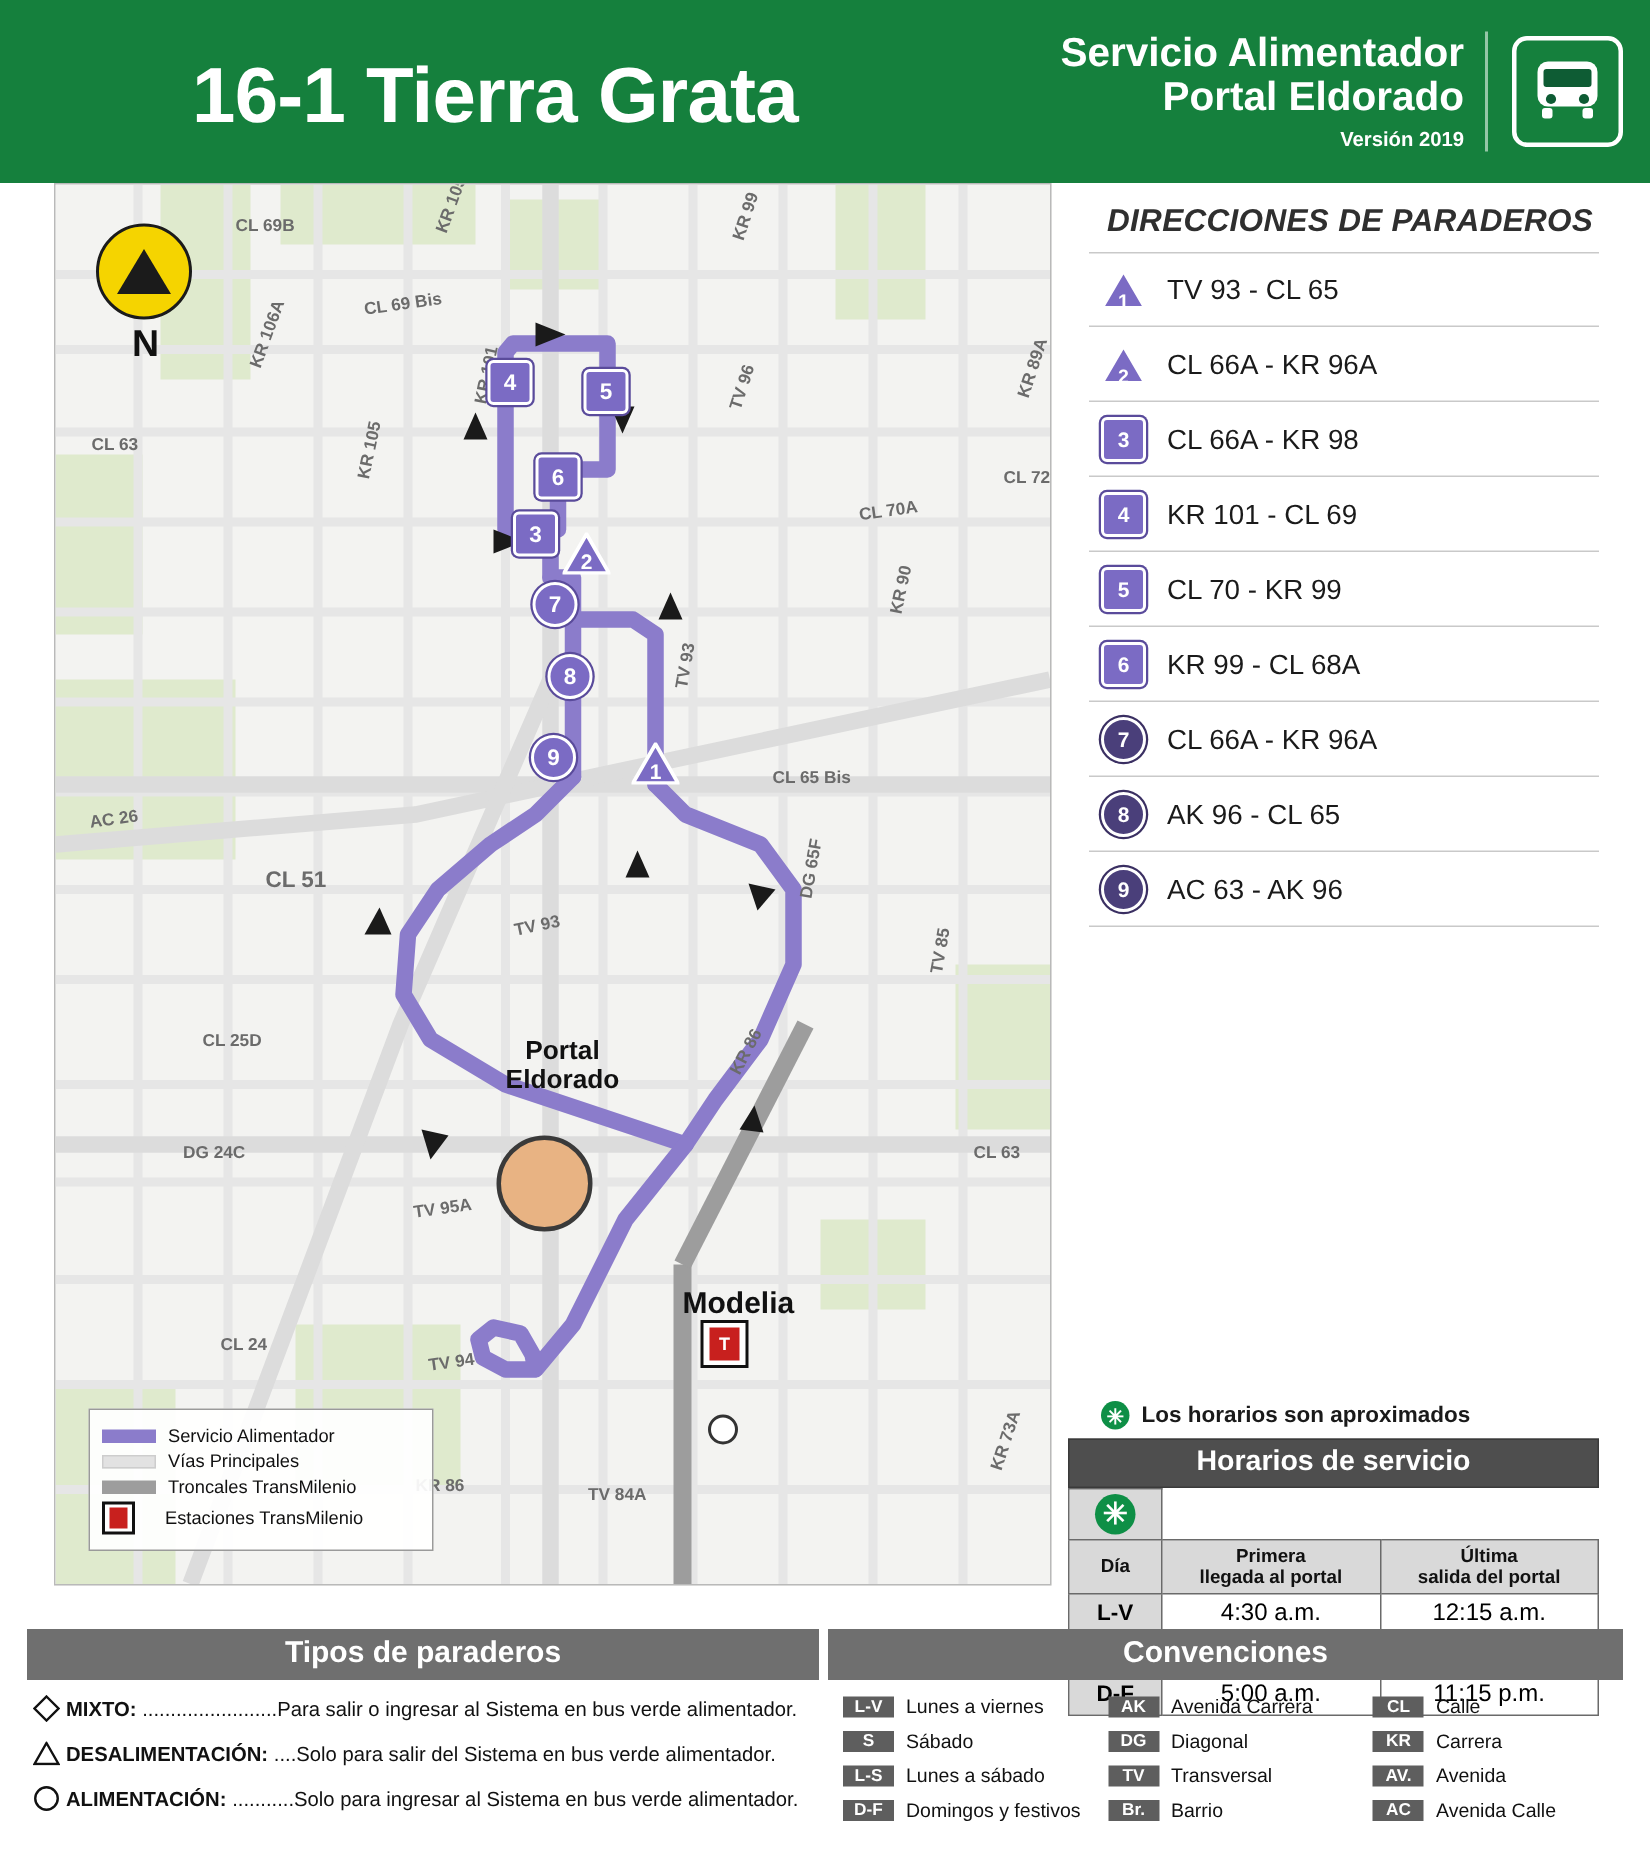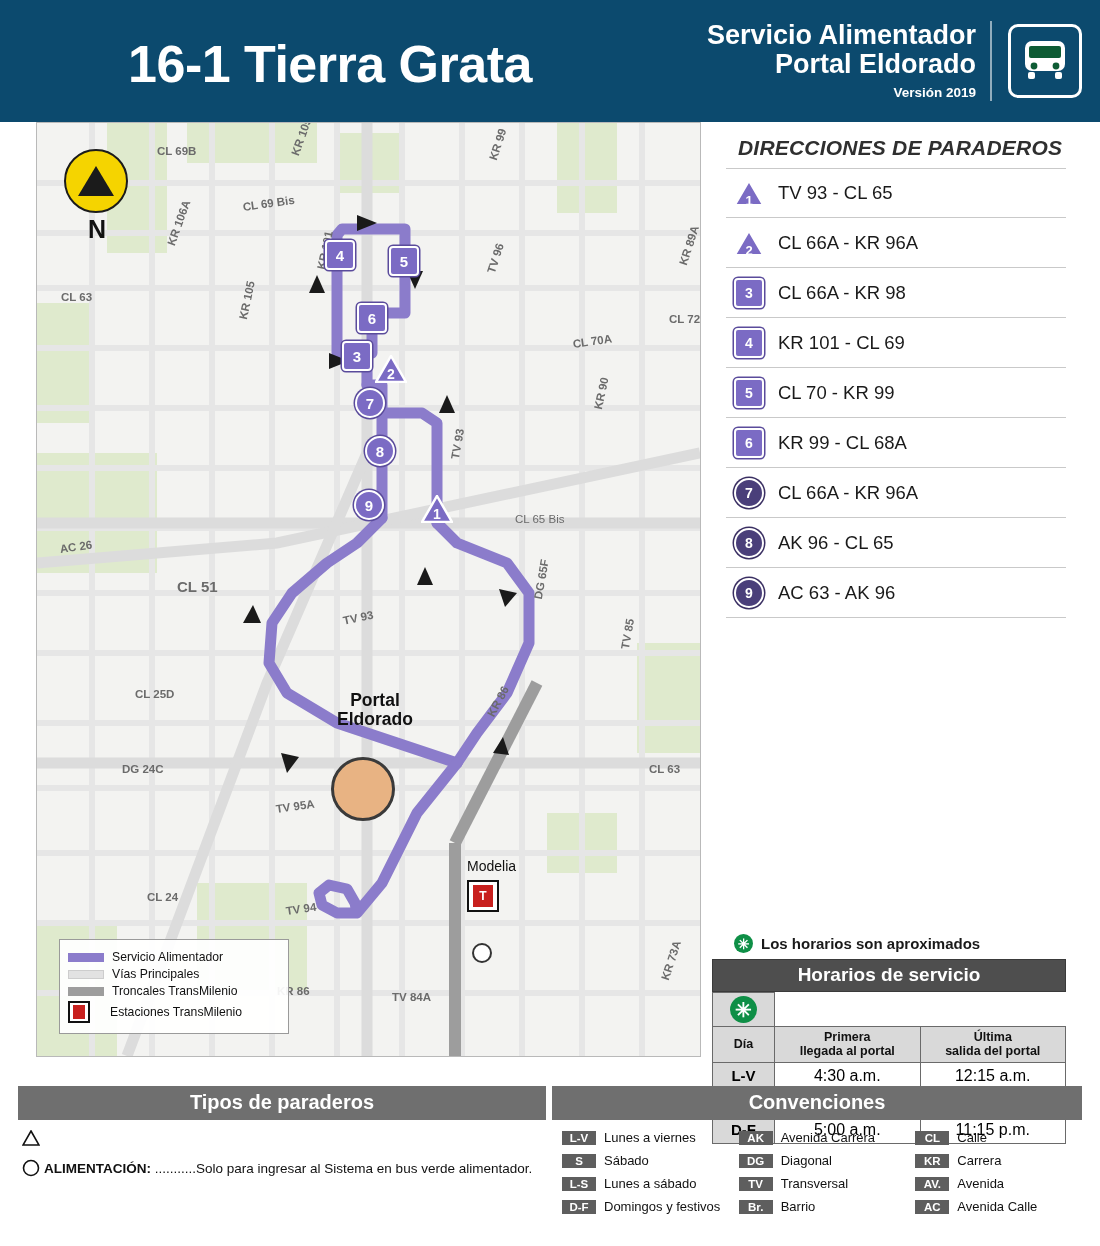--- a/index.html
+++ b/index.html
@@ -8,21 +8,21 @@
     width:1100px; height:1246px;
     font-family:"Liberation Sans", sans-serif;
     background:#ffffff;
     overflow:hidden;
   }
 
   
   .header {
     position:relative;
     height:122px;
-    background:#0c4a6e;
+    background:#15803d;
     color:#ffffff;
     display:flex;
     align-items:center;
   }
   .route-title {
     flex:0 0 auto;
     width:660px;
     text-align:center;
     font-size:52px;
     font-weight:bold;
@@ -115,21 +115,21 @@
     position:absolute;
     font-size:17.5px; font-weight:bold; color:#111;
     line-height:1.06; text-align:center;
   }
   .portal-dot {
     position:absolute;
     width:64px;height:64px;border-radius:50%;
     background:#e8b383;border:3px solid #3a3a3a;
   }
   .modelia-label {
-    position:absolute; font-size:14px; font-weight:normal; color:#111;margin-left:12px;
+    position:absolute; font-size:20px; font-weight:bold; color:#111;
   }
   .tm-station {
     position:absolute;
     width:32px;height:32px;background:#ffffff;border:2px solid #111;
     display:flex;align-items:center;justify-content:center;
   }
   .tm-station .inner {
     width:20px;height:22px;background:#c8201e;
     display:flex;align-items:center;justify-content:center;
     color:#fff;font-size:12px;font-weight:bold;
@@ -376,21 +376,21 @@
         <div style="position: absolute; left: 128px; top: 120px; font-size: 11.5px; color: rgb(107, 107, 107); font-weight: bold; white-space: nowrap; transform: rotate(-70deg); transform-origin: left top;">KR 106A</div>
         <div style="position: absolute; left: 278px; top: 145px; font-size: 11.5px; color: rgb(107, 107, 107); font-weight: bold; white-space: nowrap; transform: rotate(-78deg); transform-origin: left top;">KR 101</div>
         <div style="position: absolute; left: 448px; top: 148px; font-size: 11.5px; color: rgb(107, 107, 107); font-weight: bold; white-space: nowrap; transform: rotate(-72deg); transform-origin: left top;">TV 96</div>
         <div style="position: absolute; left: 640px; top: 140px; font-size: 11.5px; color: rgb(107, 107, 107); font-weight: bold; white-space: nowrap; transform: rotate(-72deg); transform-origin: left top;">KR 89A</div>
         <div style="position: absolute; left: 24px; top: 168px; font-size: 11.5px; color: rgb(107, 107, 107); font-weight: bold; white-space: nowrap; transform: rotate(0deg); transform-origin: left top;">CL 63</div>
         <div style="position: absolute; left: 200px; top: 195px; font-size: 11.5px; color: rgb(107, 107, 107); font-weight: bold; white-space: nowrap; transform: rotate(-78deg); transform-origin: left top;">KR 105</div>
         <div style="position: absolute; left: 632px; top: 190px; font-size: 11.5px; color: rgb(107, 107, 107); font-weight: bold; white-space: nowrap; transform: rotate(0deg); transform-origin: left top;">CL 72</div>
         <div style="position: absolute; left: 535px; top: 215px; font-size: 11.5px; color: rgb(107, 107, 107); font-weight: bold; white-space: nowrap; transform: rotate(-8deg); transform-origin: left top;">CL 70A</div>
         <div style="position: absolute; left: 555px; top: 285px; font-size: 11.5px; color: rgb(107, 107, 107); font-weight: bold; white-space: nowrap; transform: rotate(-78deg); transform-origin: left top;">KR 90</div>
         <div style="position: absolute; left: 412px; top: 335px; font-size: 11.5px; color: rgb(107, 107, 107); font-weight: bold; white-space: nowrap; transform: rotate(-80deg); transform-origin: left top;">TV 93</div>
-        <div style="position: absolute; left: 478px; top: 390px; font-size: 11.5px; color: rgb(107, 107, 107); font-weight: normal; white-space: nowrap; transform: rotate(0deg); transform-origin: left top;">CL 65 Bis</div>
+        <div style="position: absolute; left: 478px; top: 390px; font-size: 11.5px; color: rgb(107, 107, 107); font-weight: bold; white-space: nowrap; transform: rotate(0deg); transform-origin: left top;">CL 65 Bis</div>
         <div style="position: absolute; left: 22px; top: 420px; font-size: 11.5px; color: rgb(107, 107, 107); font-weight: bold; white-space: nowrap; transform: rotate(-8deg); transform-origin: left top;">AC 26</div>
         <div style="position: absolute; left: 140px; top: 455px; font-size: 15px; color: rgb(107, 107, 107); font-weight: bold; white-space: nowrap; transform: rotate(0deg); transform-origin: left top;">CL 51</div>
         <div style="position: absolute; left: 495px; top: 475px; font-size: 11.5px; color: rgb(107, 107, 107); font-weight: bold; white-space: nowrap; transform: rotate(-80deg); transform-origin: left top;">DG 65F</div>
         <div style="position: absolute; left: 305px; top: 492px; font-size: 11.5px; color: rgb(107, 107, 107); font-weight: bold; white-space: nowrap; transform: rotate(-12deg); transform-origin: left top;">TV 93</div>
         <div style="position: absolute; left: 582px; top: 525px; font-size: 11.5px; color: rgb(107, 107, 107); font-weight: bold; white-space: nowrap; transform: rotate(-80deg); transform-origin: left top;">TV 85</div>
         <div style="position: absolute; left: 98px; top: 565px; font-size: 11.5px; color: rgb(107, 107, 107); font-weight: bold; white-space: nowrap; transform: rotate(0deg); transform-origin: left top;">CL 25D</div>
         <div style="position: absolute; left: 448px; top: 590px; font-size: 11.5px; color: rgb(107, 107, 107); font-weight: bold; white-space: nowrap; transform: rotate(-62deg); transform-origin: left top;">KR 86</div>
         <div style="position: absolute; left: 85px; top: 640px; font-size: 11.5px; color: rgb(107, 107, 107); font-weight: bold; white-space: nowrap; transform: rotate(0deg); transform-origin: left top;">DG 24C</div>
         <div style="position: absolute; left: 612px; top: 640px; font-size: 11.5px; color: rgb(107, 107, 107); font-weight: bold; white-space: nowrap; transform: rotate(0deg); transform-origin: left top;">CL 63</div>
         <div style="position: absolute; left: 238px; top: 680px; font-size: 11.5px; color: rgb(107, 107, 107); font-weight: bold; white-space: nowrap; transform: rotate(-8deg); transform-origin: left top;">TV 95A</div>
@@ -577,23 +577,36 @@
 <div class="bottom">
   <div class="bar-row">
     <div class="bar bar-left">Tipos de  paraderos</div>
     <div class="bar bar-right">Convenciones</div>
   </div>
 
   <div class="bottom-cols">
     <div class="tipos">
       <div class="tipo-row">
         <div class="tipo-ico">
+          <svg width="18" height="18" viewBox="0 0 18 18">
+              <polygon points="9,1 17,9 9,17 1,9" fill="none" stroke="#111" stroke-width="1.6"></polygon>
+            </svg>
+        </div>
+        <div class="tipo-txt">
+          <b>MIXTO:</b><span> ........................</span><span>Para salir o ingresar al Sistema en bus verde alimentador.</span>
+        </div>
+      </div>
+      <div class="tipo-row">
+        <div class="tipo-ico">
           <svg width="18" height="16" viewBox="0 0 18 16">
               <polygon points="9,1 17,15 1,15" fill="none" stroke="#111" stroke-width="1.6"></polygon>
             </svg>
+        </div>
+        <div class="tipo-txt">
+          <b>DESALIMENTACIÓN:</b><span> ....</span><span>Solo para salir del Sistema en bus verde alimentador.</span>
         </div>
       </div>
       <div class="tipo-row">
         <div class="tipo-ico">
           <svg width="18" height="18" viewBox="0 0 18 18">
               <circle cx="9" cy="9" r="7.5" fill="none" stroke="#111" stroke-width="1.6"></circle>
             </svg>
         </div>
         <div class="tipo-txt">
           <b>ALIMENTACIÓN:</b><span> ...........</span><span>Solo para ingresar al Sistema en bus verde alimentador.</span>

